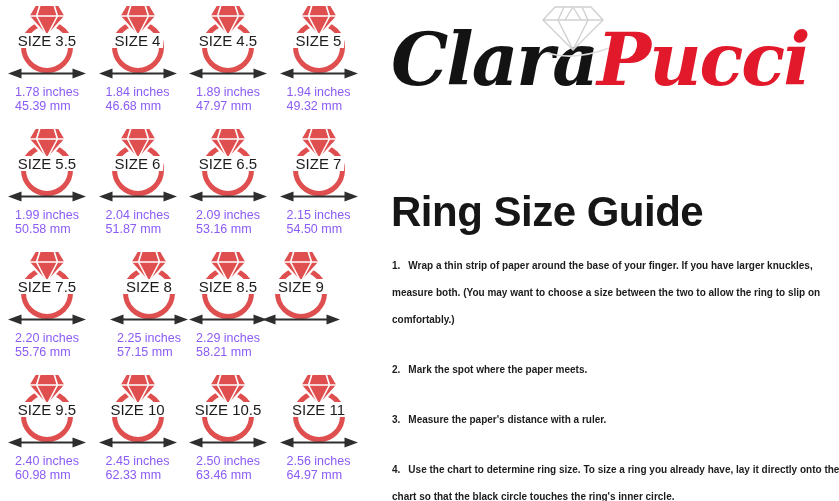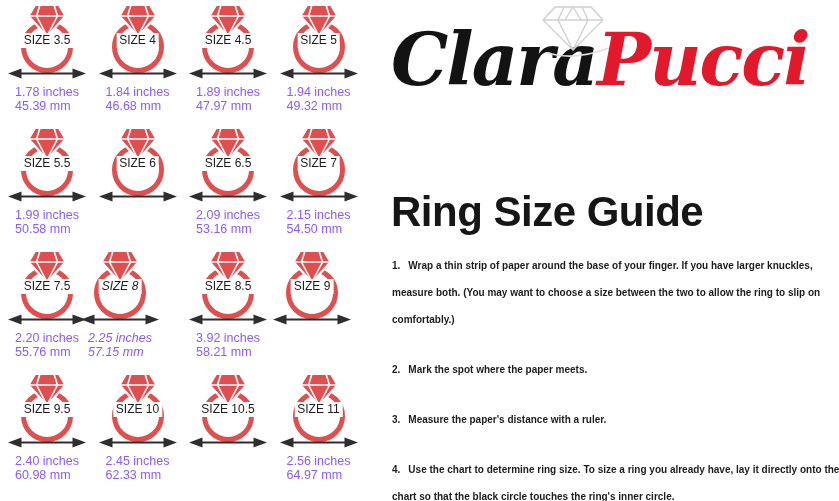--- a/index.html
+++ b/index.html
@@ -13,21 +13,21 @@
   .cell { position:absolute; width:90px; height:118px; }
   .ring-svg { display:block; margin:0 0 0 3px; }
   .ring-c  { fill:#ffffff; stroke:var(--ring-red,#DF4F4F); stroke-width:5; }
   .dmd     { fill:var(--ring-red,#DF4F4F); stroke:#ffffff; stroke-width:2.2; stroke-linejoin:round; }
   .facet   { stroke:#ffffff; stroke-width:1.6; fill:none; }
   .arr-line{ stroke:var(--arrow-dark,#2E2E2E); stroke-width:1.8; }
   .arr-head{ fill:var(--arrow-dark,#2E2E2E); }
   .size-label {
     position:absolute; top:29px; left:50%; transform:translateX(-50%);
     background:#ffffff; padding:0 3px; white-space:nowrap;
-    font-size:12px; line-height:15px; color:var(--text-dark,#1C1C1C);
+    font-size:15px; line-height:15px; color:var(--text-dark,#1C1C1C);
   }
   .measure { position:absolute; top:82px; left:0; width:100%; text-align:center; }
   .measure .inner {
     display:inline-block; text-align:left;
     font-size:12.5px; line-height:13.5px; color:#8b5cf6;
   }
   
   .right { position:absolute; left:378px; top:0; width:459px; height:501px;margin-left:13px; }
   .logo { position:absolute; left:0; top:0; width:459px; height:100px; }
   .brand-word {
@@ -188,20 +188,26 @@
         <line class="facet" x1="31.5" y1="12" x2="41.2" y2="30.5"></line>
         <line class="facet" x1="52.5" y1="12" x2="42.8" y2="30.5"></line>
       </g>
       <g>
         <line class="arr-line" x1="13" y1="69.5" x2="71" y2="69.5"></line>
         <polygon class="arr-head" points="3,69.5 16.5,64.5 16.5,74.5"></polygon>
         <polygon class="arr-head" points="81,69.5 67.5,64.5 67.5,74.5"></polygon>
       </g>
     </svg>
     <div class="size-label">SIZE 6</div>
+    <div class="measure">
+      <div class="inner">
+        <div>2.04 inches</div>
+        <div>51.87 mm</div>
+      </div>
+    </div>
   </div>
     <div class="cell" style="left: 183px; top: 127px;">
     <svg class="ring-svg" width="84" height="78" viewBox="0 0 84 78">
       <circle class="ring-c" cx="42" cy="43" r="23.5"></circle>
       <g>
         <polygon class="dmd" points="30,1 54,1 60.5,12 42,32.5 23.5,12"></polygon>
         <line class="facet" x1="23.5" y1="12" x2="60.5" y2="12"></line>
         <line class="facet" x1="35" y1="1" x2="31.5" y2="12"></line>
         <line class="facet" x1="49" y1="1" x2="52.5" y2="12"></line>
         <line class="facet" x1="31.5" y1="12" x2="41.2" y2="30.5"></line>
@@ -264,21 +270,21 @@
       </g>
     </svg>
     <div class="size-label">SIZE 7.5</div>
     <div class="measure">
       <div class="inner">
         <div>2.20 inches</div>
         <div>55.76 mm</div>
       </div>
     </div>
   </div>
-    <div class="cell" style="left: 75px; top: 250px; font-style: italic;">
+    <div class="cell" style="left: 104px; top: 250px;">
     <svg class="ring-svg" width="84" height="78" viewBox="0 0 84 78">
       <circle class="ring-c" cx="42" cy="43" r="23.5"></circle>
       <g>
         <polygon class="dmd" points="30,1 54,1 60.5,12 42,32.5 23.5,12"></polygon>
         <line class="facet" x1="23.5" y1="12" x2="60.5" y2="12"></line>
         <line class="facet" x1="35" y1="1" x2="31.5" y2="12"></line>
         <line class="facet" x1="49" y1="1" x2="52.5" y2="12"></line>
         <line class="facet" x1="31.5" y1="12" x2="41.2" y2="30.5"></line>
         <line class="facet" x1="52.5" y1="12" x2="42.8" y2="30.5"></line>
       </g>
@@ -309,26 +315,26 @@
       </g>
       <g>
         <line class="arr-line" x1="13" y1="69.5" x2="71" y2="69.5"></line>
         <polygon class="arr-head" points="3,69.5 16.5,64.5 16.5,74.5"></polygon>
         <polygon class="arr-head" points="81,69.5 67.5,64.5 67.5,74.5"></polygon>
       </g>
     </svg>
     <div class="size-label">SIZE 8.5</div>
     <div class="measure">
       <div class="inner">
-        <div>3.92 inches</div>
+        <div>2.29 inches</div>
         <div>58.21 mm</div>
       </div>
     </div>
   </div>
-    <div class="cell" style="left: 267px; top: 250px;">
+    <div class="cell" style="left: 256px; top: 250px;">
     <svg class="ring-svg" width="84" height="78" viewBox="0 0 84 78">
       <circle class="ring-c" cx="42" cy="43" r="23.5"></circle>
       <g>
         <polygon class="dmd" points="30,1 54,1 60.5,12 42,32.5 23.5,12"></polygon>
         <line class="facet" x1="23.5" y1="12" x2="60.5" y2="12"></line>
         <line class="facet" x1="35" y1="1" x2="31.5" y2="12"></line>
         <line class="facet" x1="49" y1="1" x2="52.5" y2="12"></line>
         <line class="facet" x1="31.5" y1="12" x2="41.2" y2="30.5"></line>
         <line class="facet" x1="52.5" y1="12" x2="42.8" y2="30.5"></line>
       </g>
@@ -401,20 +407,26 @@
         <line class="facet" x1="31.5" y1="12" x2="41.2" y2="30.5"></line>
         <line class="facet" x1="52.5" y1="12" x2="42.8" y2="30.5"></line>
       </g>
       <g>
         <line class="arr-line" x1="13" y1="69.5" x2="71" y2="69.5"></line>
         <polygon class="arr-head" points="3,69.5 16.5,64.5 16.5,74.5"></polygon>
         <polygon class="arr-head" points="81,69.5 67.5,64.5 67.5,74.5"></polygon>
       </g>
     </svg>
     <div class="size-label">SIZE 10.5</div>
+    <div class="measure">
+      <div class="inner">
+        <div>2.50 inches</div>
+        <div>63.46 mm</div>
+      </div>
+    </div>
   </div>
     <div class="cell" style="left: 273.5px; top: 373px;">
     <svg class="ring-svg" width="84" height="78" viewBox="0 0 84 78">
       <circle class="ring-c" cx="42" cy="43" r="23.5"></circle>
       <g>
         <polygon class="dmd" points="30,1 54,1 60.5,12 42,32.5 23.5,12"></polygon>
         <line class="facet" x1="23.5" y1="12" x2="60.5" y2="12"></line>
         <line class="facet" x1="35" y1="1" x2="31.5" y2="12"></line>
         <line class="facet" x1="49" y1="1" x2="52.5" y2="12"></line>
         <line class="facet" x1="31.5" y1="12" x2="41.2" y2="30.5"></line>

